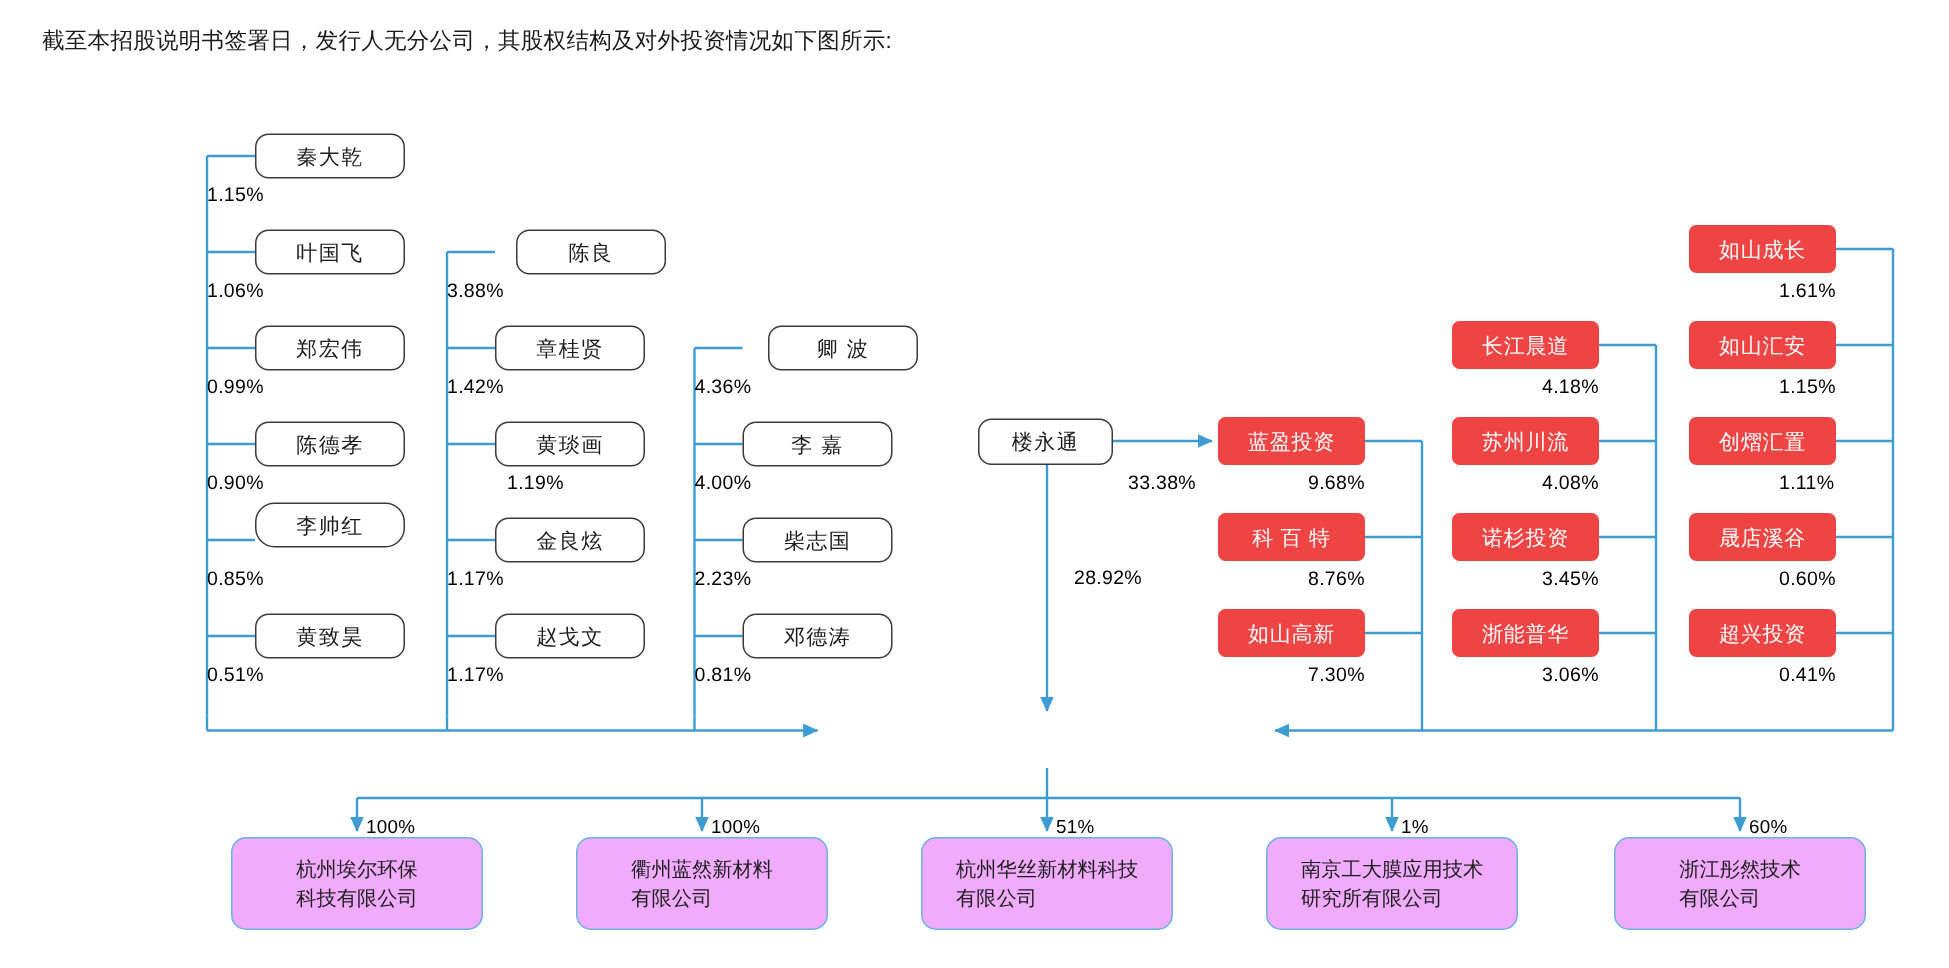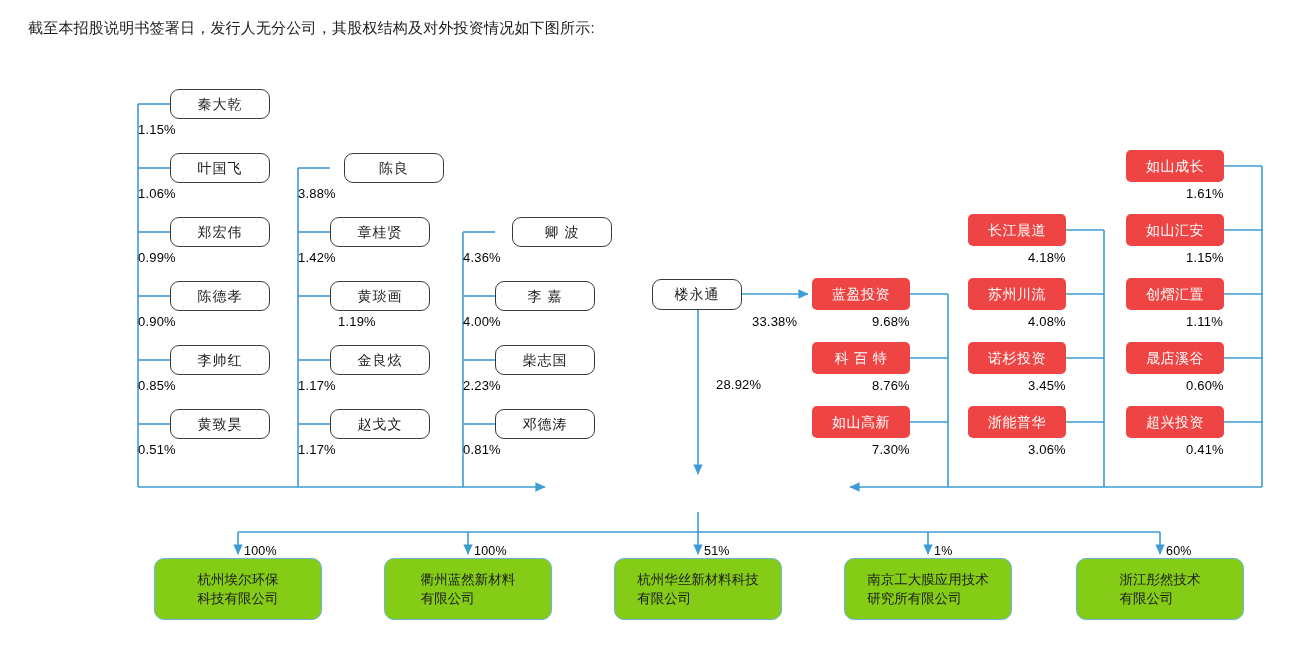--- a/index.html
+++ b/index.html
@@ -63,21 +63,21 @@
   }
   .node.company {
     background: #ffffff;
     border: 1.4px solid #6ab4dd;
     color: #1b1b1b;
     border-radius: 14px;
     font-size: 17px;
     letter-spacing: 1.5px;
   }
   .node.sub {
-    background: #84cc16;
+    background: #f0abfc;
     border: 1.4px solid #6ab4dd;
     color: #1b1b1b;
     border-radius: 10px;
     font-size: 13.5px;
     line-height: 19px;
     width: 168px; height: 62px;
   }
   .pct {
     position: absolute;
     font-size: 13px;
@@ -175,21 +175,21 @@
 
   <div class="node person" style="left:170px; top:91px;">叶国飞</div>
   <div class="pct" style="left:138px; top:124px;">1.06%</div>
 
   <div class="node person" style="left:170px; top:155px;">郑宏伟</div>
   <div class="pct" style="left:138px; top:188px;">0.99%</div>
 
   <div class="node person" style="left:170px; top:219px;">陈德孝</div>
   <div class="pct" style="left:138px; top:252px;">0.90%</div>
 
-  <div class="node person" style="left:170px; top:283px;">李帅红</div>
+  <div class="node person" style="left:170px; top:273px;border-radius:13px;">李帅红</div>
   <div class="pct" style="left:138px; top:316px;">0.85%</div>
 
   <div class="node person" style="left:170px; top:347px;">黄致昊</div>
   <div class="pct" style="left:138px; top:380px;">0.51%</div>
 
   <div class="node person" style="left:344px; top:91px;">陈良</div>
   <div class="pct" style="left:298px; top:124px;">3.88%</div>
 
   <div class="node person" style="left:330px; top:155px;">章桂贤</div>
   <div class="pct" style="left:298px; top:188px;">1.42%</div>

